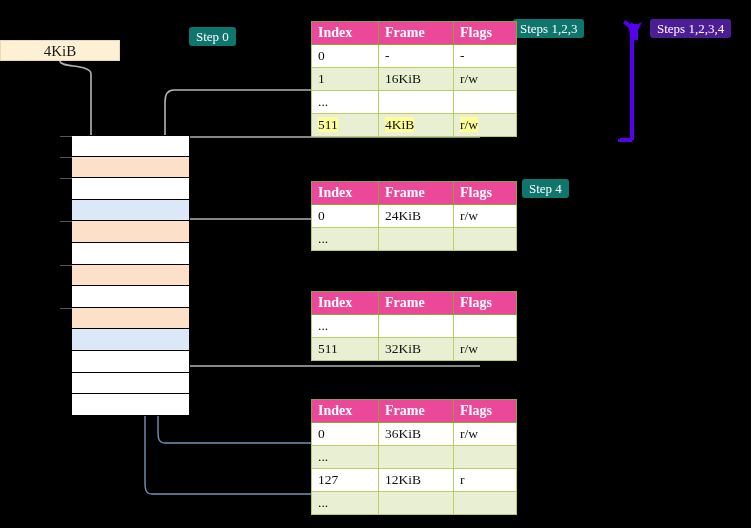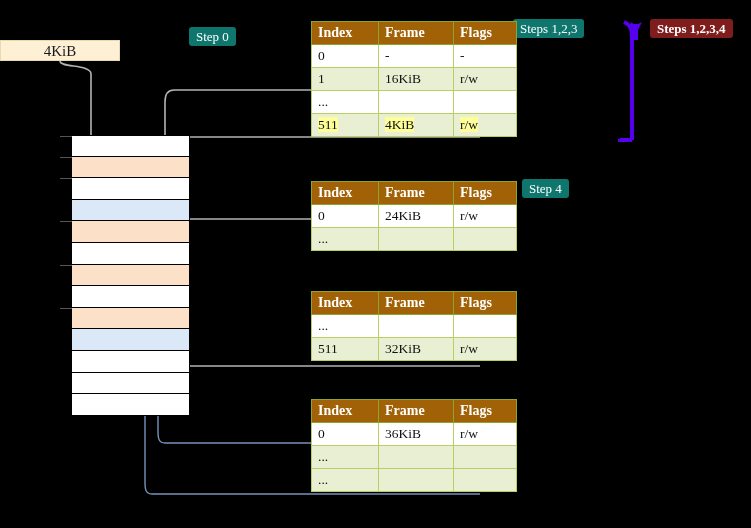--- a/index.html
+++ b/index.html
@@ -14,29 +14,29 @@
     color:#1a1a1a;font-size:15px;line-height:21px;text-align:center;
     box-sizing:border-box;
   }
 
   
   .badge{
     font-size:13px;line-height:17px;padding:1px 7px;border-radius:3px;
     color:#ffffff;white-space:nowrap;box-sizing:border-box;
   }
   .badge-red{background:#0f766e;}
-  .badge-blue{background:#7f1d1d;font-weight:bold;}
+  .badge-blue{background:#4c1d95;}
 
   
   .ptable{
     border-collapse:collapse;background:#ffffff;
     font-size:13.5px;color:#111;
   }
   .ptable th{
-    background:#a16207;color:#ffffff;font-weight:bold;
+    background:#ec4899;color:#ffffff;font-weight:bold;
     text-align:left;padding:3px 6px;border:1px solid #8ba52e;
     font-size:14px;
   }
   .ptable td{
     padding:3px 6px;border:1px solid #b9cf63;height:15px;
     vertical-align:top;
   }
   .ptable tr.alt td{background:#e9efd2;}
   .ptable tr.plain td{background:#ffffff;}
   .hl{background:#ffff99;}
@@ -227,19 +227,24 @@
       <tr class="plain">
         <td class="col-i">0</td>
         <td class="col-f">36KiB</td>
         <td class="col-g">r/w</td>
       </tr>
       <tr class="alt">
         <td class="col-i">...</td>
         <td class="col-f">&nbsp;</td>
         <td class="col-g">&nbsp;</td>
       </tr>
+      <tr class="plain">
+        <td class="col-i">127</td>
+        <td class="col-f">12KiB</td>
+        <td class="col-g">r</td>
+      </tr>
       <tr class="alt">
         <td class="col-i">...</td>
         <td class="col-f">&nbsp;</td>
         <td class="col-g">&nbsp;</td>
       </tr>
     </tbody>
   </table>
 
 </body></html>

